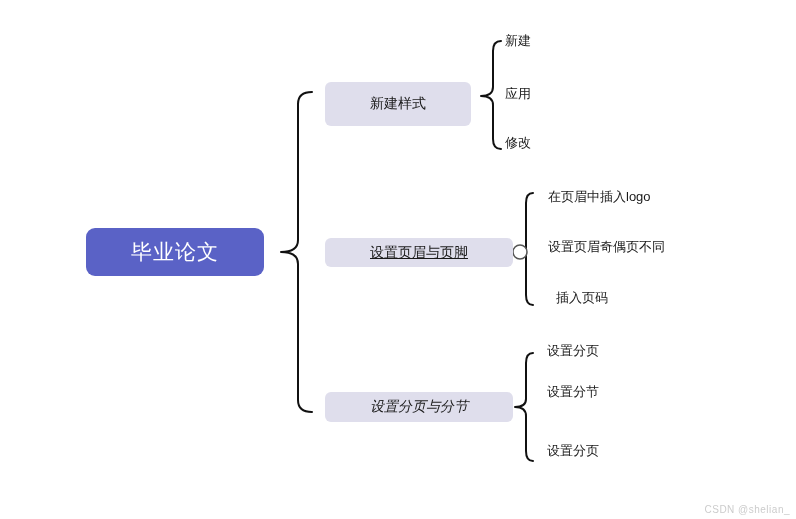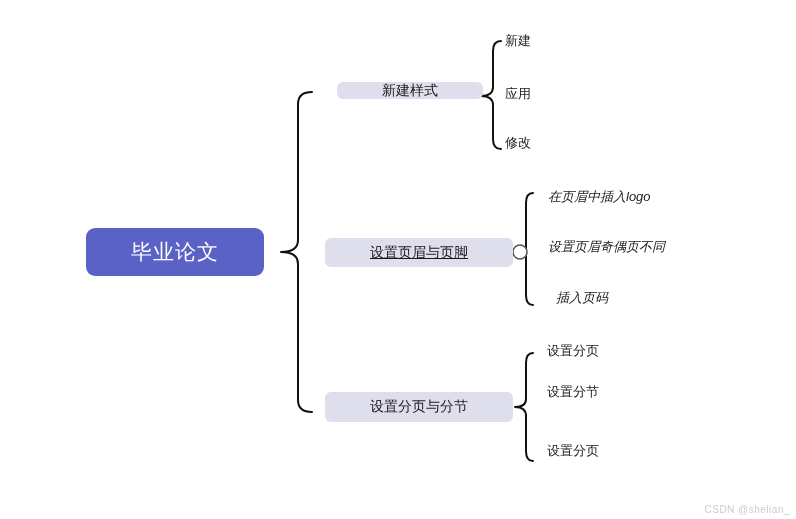--- a/index.html
+++ b/index.html
@@ -15,29 +15,29 @@
   }
   .root-node {
     left:86px; top:228px; width:178px; height:48px;
     background:var(--root-bg,#5a62c6); color:var(--root-text,#ffffff);
     font-size:21px; letter-spacing:1px; border-radius:9px;
   }
   .branch-node {
     background:var(--branch-bg,#dfdeec); color:var(--branch-text,#1a1a1a);
     font-size:14px; border-radius:6px;
   }
-  .branch-1 { left:325px; top:82px;  width:146px; height:17px;margin-left:12px; }
+  .branch-1 { left:325px; top:82px;  width:146px; height:44px; }
   .branch-2 { left:325px; top:238px; width:188px; height:29px;text-decoration:underline; }
-  .branch-3 { left:325px; top:392px; width:188px; height:30px; }
+  .branch-3 { left:325px; top:392px; width:188px; height:30px;font-style:italic; }
   .leaf {
     position:absolute; font-size:13px; line-height:16px;
     color:var(--branch-text,#1a1a1a); white-space:nowrap;
   }
   .g1 { left:505px; }
-  .g2 { left:548px;font-style:italic; }
+  .g2 { left:548px; }
   .g3 { left:547px; }
   .l1a { top:33px; }  .l1b { top:86px; }  .l1c { top:135px; }
   .l2a { top:189px; } .l2b { top:239px; } .l2c { top:290px;margin-left:8px; }
   .l3a { top:343px; } .l3b { top:384px; } .l3c { top:443px; }
   svg.connectors { position:absolute; left:0; top:0; }
   svg.connectors path {
     fill:none; stroke:var(--line,#111111); stroke-width:2;
     stroke-linecap:round; stroke-linejoin:round;
   }
   svg.connectors circle {

